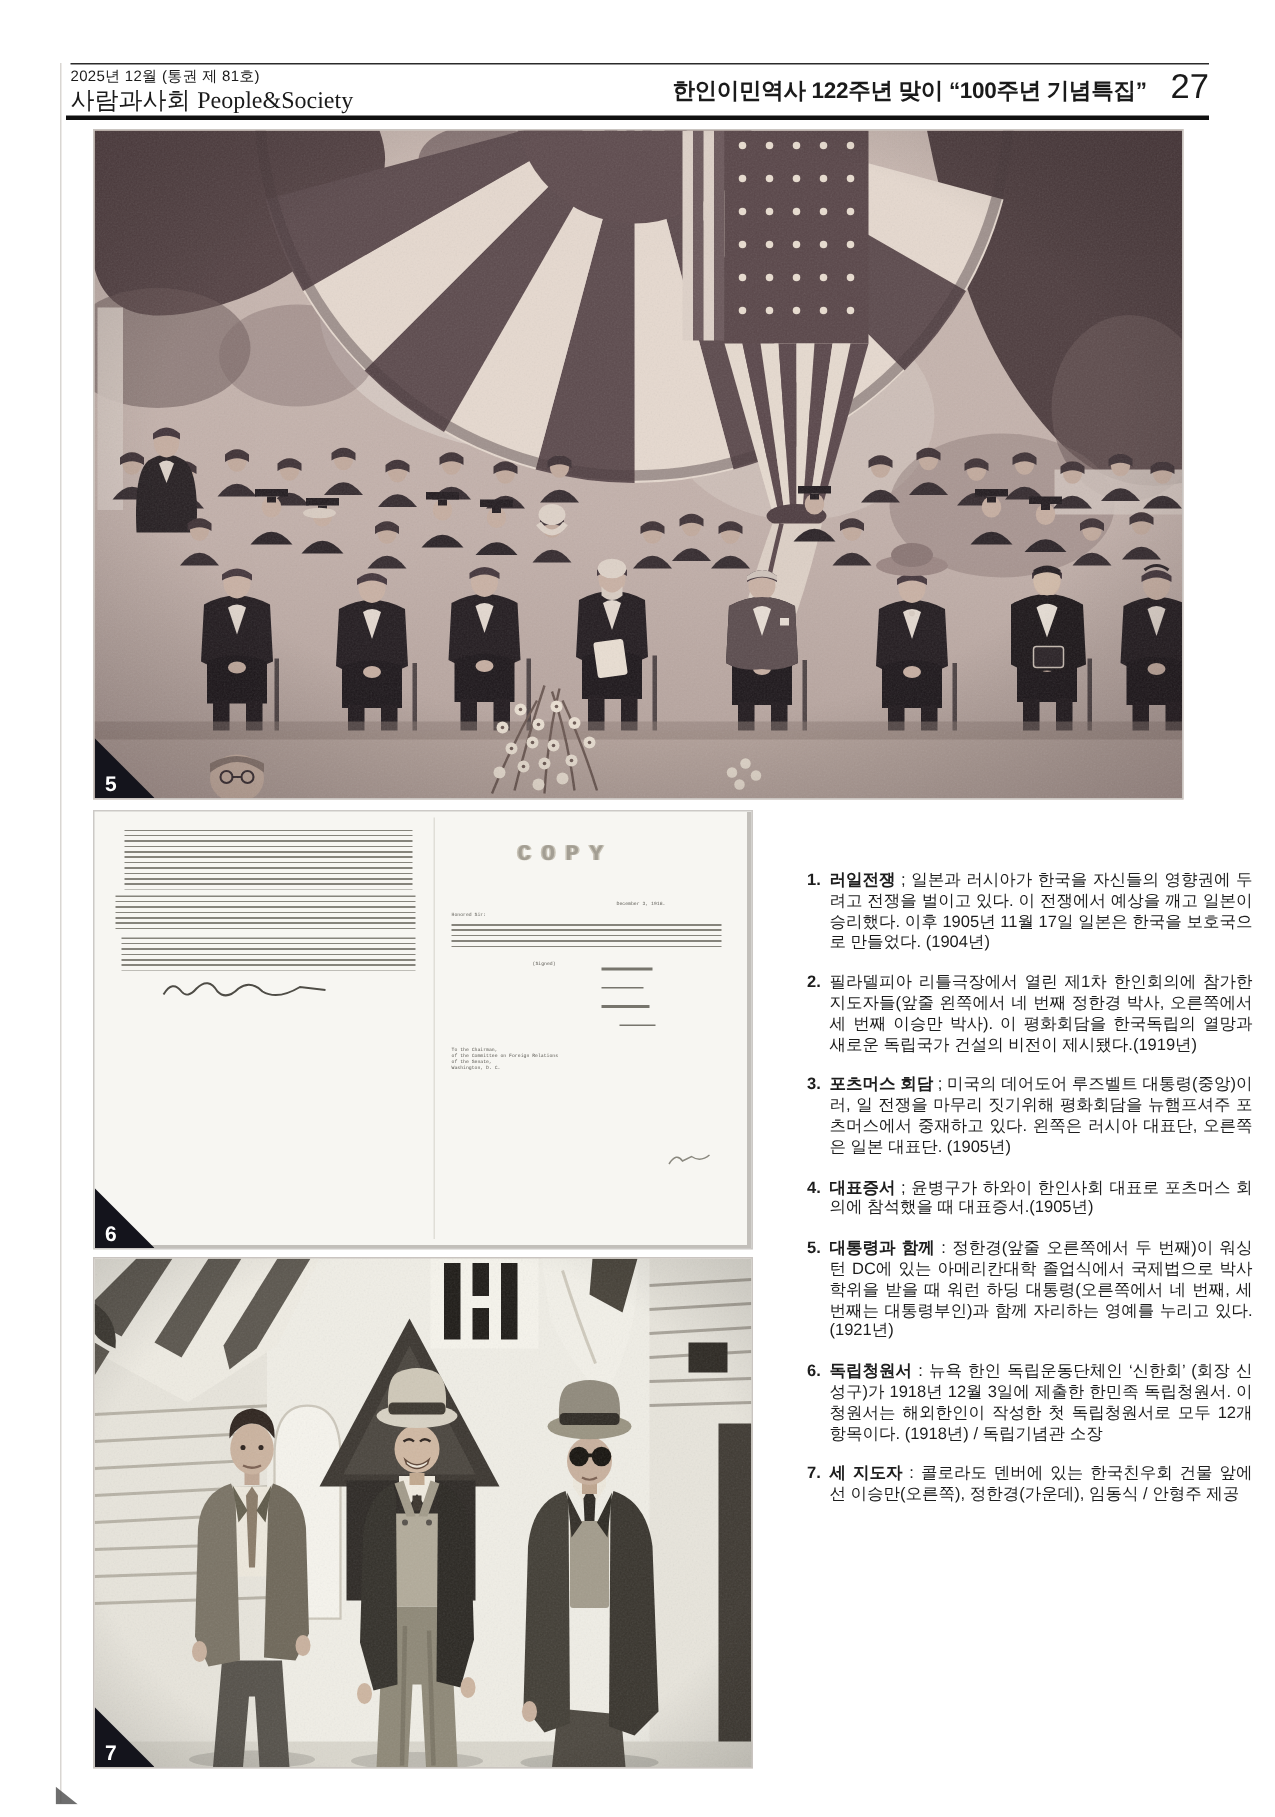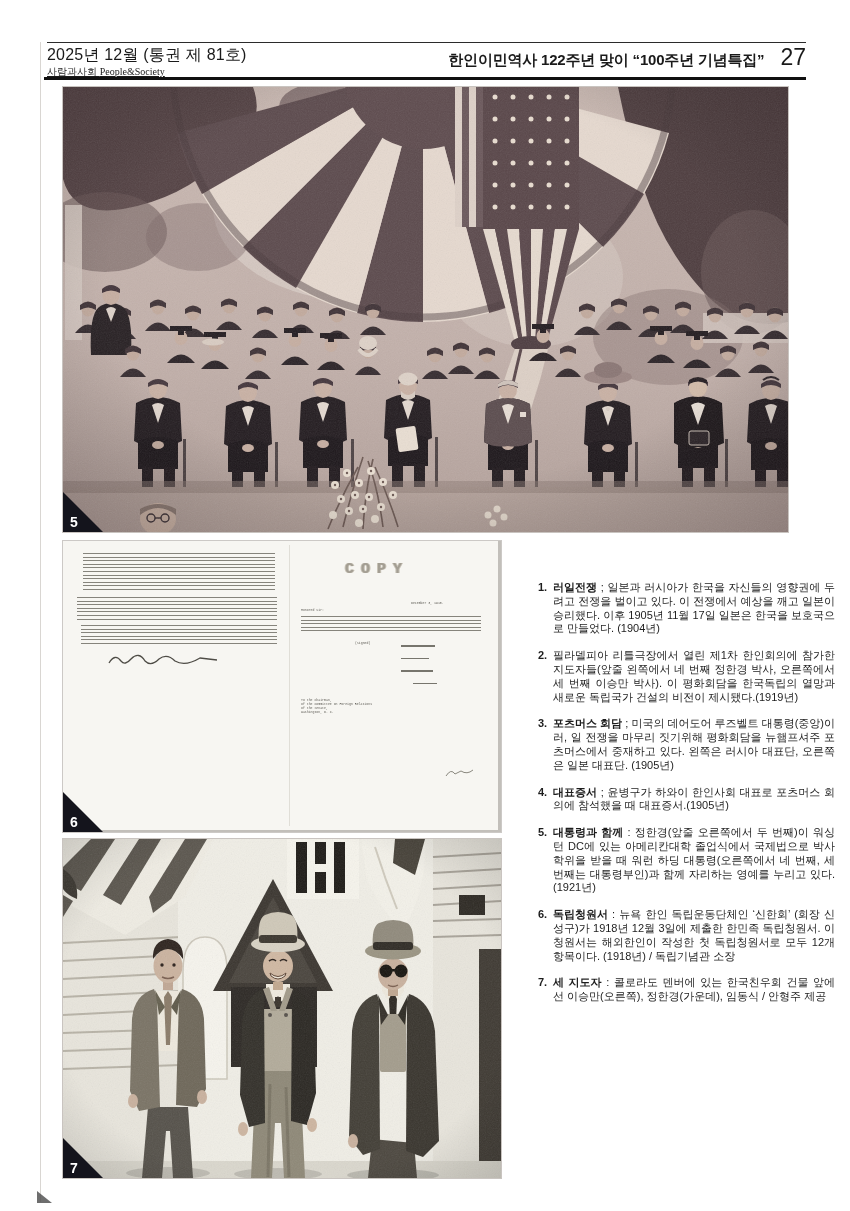--- a/index.html
+++ b/index.html
@@ -5,22 +5,22 @@
   html,body{margin:0;padding:0;background:#ffffff;}
   .page{position:relative;width:850px;height:1211px;background:#fff;overflow:hidden;
         font-family:"Liberation Sans",sans-serif;color:#1a1a1a;}
   
   .edge-line{position:absolute;left:40px;top:42px;height:1160px;width:1px;background:#d9d6d2;}
   .fold-mark{position:absolute;left:37px;top:1188px;width:15px;height:15px;background:#4a4a4a;
              clip-path:polygon(0 20%,100% 100%,0 100%);opacity:.8;}
   .rule-top{position:absolute;left:47px;right:44px;top:42px;height:1px;background:#2b2b2b;}
   .rule-thick{position:absolute;left:44px;right:44px;top:77px;height:3px;background:#101010;}
   .hdr-left{position:absolute;left:47px;top:46px;line-height:1.18;}
-  .hdr-issue{font-size:16px;letter-spacing:.2px;}
-  .hdr-mag{font-size:10px;margin-top:1px;text-decoration:underline;}
+  .hdr-issue{font-size:10px;letter-spacing:.2px;}
+  .hdr-mag{font-size:16px;margin-top:1px;}
   .hdr-mag .en{font-family:"Liberation Serif",serif;}
   .hdr-right{position:absolute;right:44px;top:44px;display:flex;align-items:baseline;gap:16px;}
   .hdr-title{font-size:15px;font-weight:bold;letter-spacing:-.2px;text-align:right;}
   .hdr-pageno{font-size:23px;font-weight:400;}
   
   .photo{position:absolute;border:1px solid #c9c4c0;overflow:hidden;background:#cfc2bb;}
   #photo5{left:62px;top:86px;width:725px;height:445px;}
   #photo6{left:62px;top:540px;width:438px;height:291px;background:#f7f6f2;border-color:#ccc9c6;
           box-shadow:inset -3px -2px 0 #c2bfba;}
   #photo7{left:62px;top:838px;width:438px;height:339px;background:#e6e3da;}

